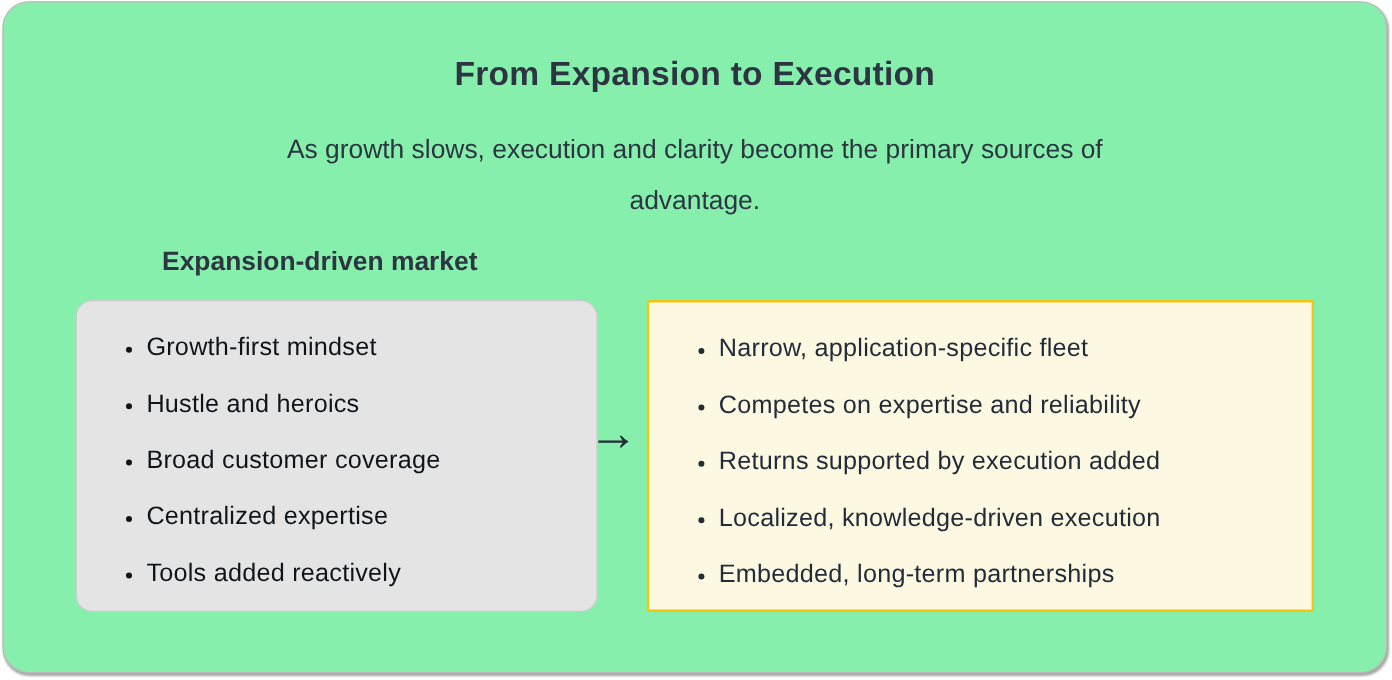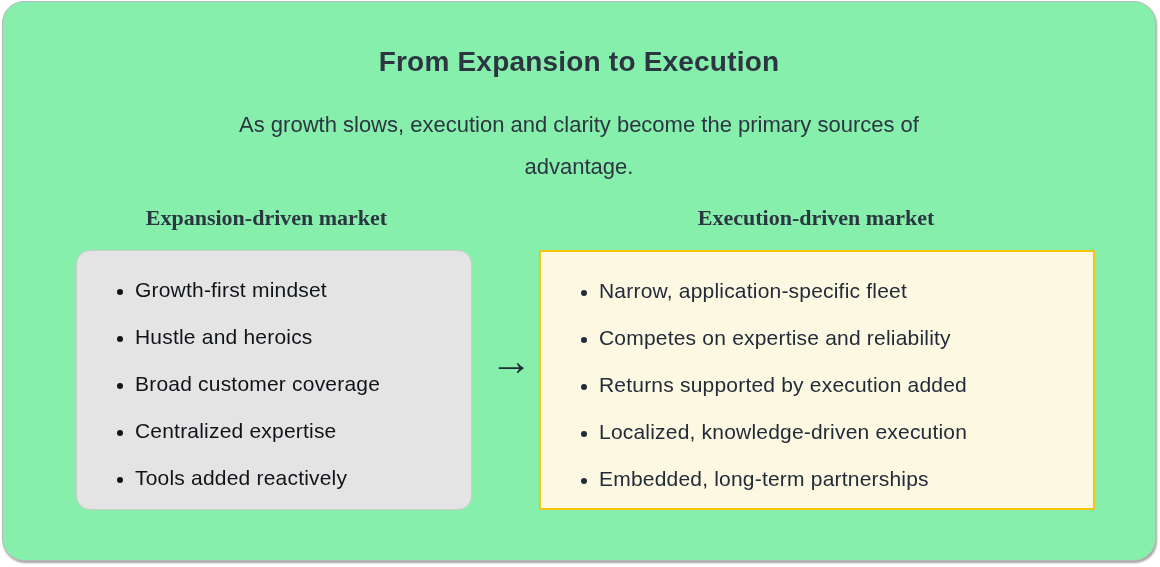--- a/index.html
+++ b/index.html
@@ -41,33 +41,32 @@
     line-height: 42px;
     color: #2c3541;
   }
   .panel-heading {
     position: absolute;
     top: 203px;
     text-align: center;
     font-size: 22px;
     font-weight: 700;
     color: #2c3541;
-    font-family: Liberation Serif, serif;
   }
   .panel-heading.left  { left: 66px;  width: 395px; }
   .panel-heading.right { left: 536px; width: 554px; }
   .panel-box {
     position: absolute;
     top: 248px;
     height: 260px;
     box-sizing: border-box;
   }
   .panel-box.left {
-    left: 73px;
-    width: 396px;
+    left: 60px;
+    width: 435px;
     background: #e4e4e4;
     border: 1.5px solid #cccccc;
     border-radius: 14px;
   }
   .panel-box.right {
     left: 536px;
     width: 556px;
     background: #fdf8e2;
     border: 2.5px solid #f2c511;
     border-radius: 2px;
@@ -114,21 +113,20 @@
       <li>Growth-first mindset</li>
       <li>Hustle and heroics</li>
       <li>Broad customer coverage</li>
       <li>Centralized expertise</li>
       <li>Tools added reactively</li>
     </ul>
   </div>
 
   <div class="arrow">→</div>
 
-  <div class="panel-heading right">Execution-driven market</div>
 
   <div class="panel-box right">
     <ul>
       <li>Narrow, application-specific fleet</li>
       <li>Competes on expertise and reliability</li>
       <li>Returns supported by execution added</li>
       <li>Localized, knowledge-driven execution</li>
       <li>Embedded, long-term partnerships</li>
     </ul>
   </div>

